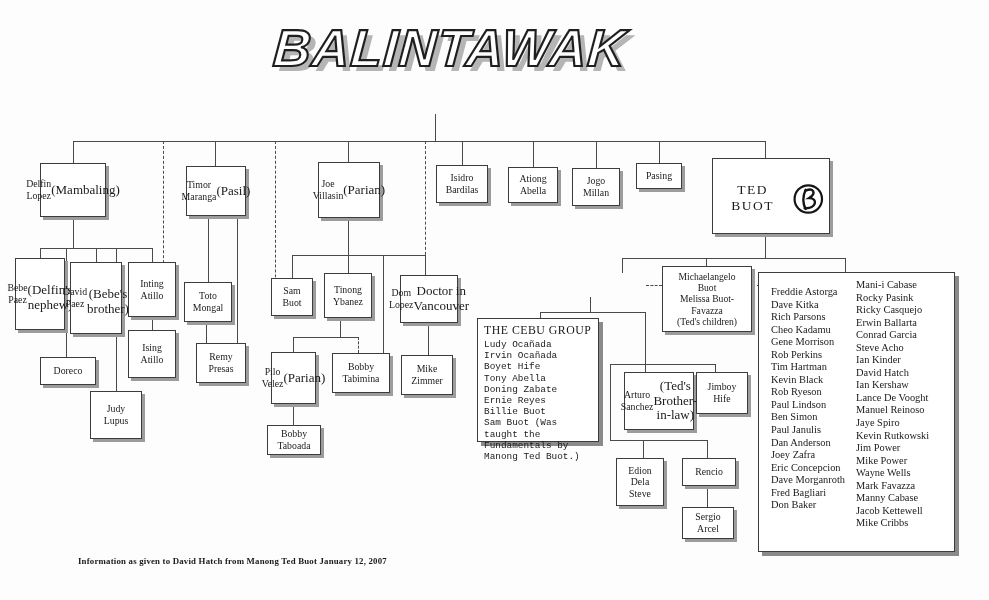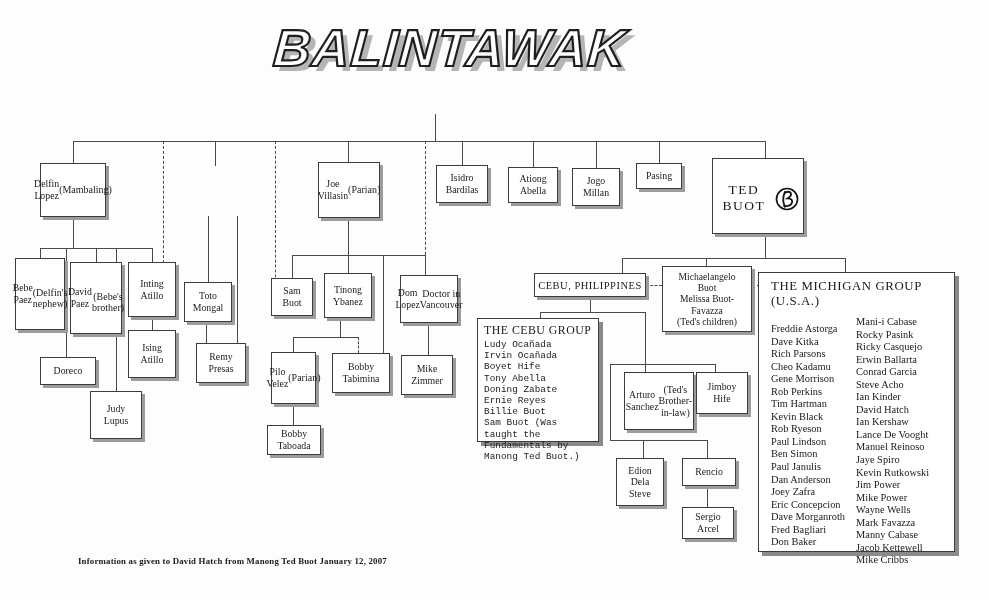--- a/index.html
+++ b/index.html
@@ -8,21 +8,21 @@
   
   .hl{position:absolute;height:1px;background:#4a4a4a;}
   .vl{position:absolute;width:1px;background:#4a4a4a;}
   .dvl{position:absolute;width:0;border-left:1px dashed #4a4a4a;}
   .dhl{position:absolute;height:0;border-top:1px dashed #4a4a4a;}
   
   .node{position:absolute;background:#fff;border:1.4px solid #3c3c3c;box-shadow:3px 3px 0 #9c9c9c;
         display:flex;flex-direction:row;align-items:center;justify-content:center;
         text-align:center;font-size:9.8px;line-height:1.18;padding:2px;box-sizing:border-box;}
   .nl div{white-space:nowrap;}
-  .ns{font-size:10px;line-height:1.15;}
+  .ns{font-size:13px;line-height:1.15;}
   .ns.gap{margin-top:8px;}
   
   #title{position:absolute;left:250px;top:18px;width:400px;text-align:center;
          font-family:"Liberation Sans",sans-serif;font-style:italic;font-weight:900;
          font-size:52px;letter-spacing:1px;color:#ffffff;
          -webkit-text-stroke:2.2px #1f1f1f;text-shadow:6px 5px 0 #b5b5b5;
          transform:skewX(-4deg);}
   
   #rootbox{position:absolute;left:323px;top:83px;width:225px;height:31px;background:#fff;
            border:2px solid #1f1f1f;box-shadow:4px 4px 0 #8f8f8f;display:flex;align-items:center;
@@ -121,20 +121,29 @@
 
   <div class="node" style="left:40px;top:163px;width:66px;height:54px">
     <div class="nl">
         <div>Delfin</div>
         <div>Lopez</div>
       </div>
     <div class="ns">
         <div>(Mambaling)</div>
       </div>
   </div>
+  <div class="node" style="left:186px;top:166px;width:60px;height:50px">
+    <div class="nl">
+        <div>Timor</div>
+        <div>Maranga</div>
+      </div>
+    <div class="ns">
+        <div>(Pasil)</div>
+      </div>
+  </div>
   <div class="node" style="left:318px;top:162px;width:62px;height:56px">
     <div class="nl">
         <div>Joe</div>
         <div>Villasin</div>
       </div>
     <div class="ns">
         <div>(Parian)</div>
       </div>
   </div>
   <div class="node" style="left:436px;top:165px;width:52px;height:38px">
@@ -153,21 +162,21 @@
     <div class="nl">
         <div>Jogo</div>
         <div>Millan</div>
       </div>
   </div>
   <div class="node" style="left:636px;top:163px;width:46px;height:26px">
     <div class="nl">
         <div>Pasing</div>
       </div>
   </div>
-  <div class="node ted" style="left:712px;top:158px;width:92px;height:76px">
+  <div class="node ted" style="left:712px;top:158px;width:118px;height:76px">
     <div class="tedlabel">TED BUOT</div>
     <svg class="logo" width="38" height="38" viewBox="0 0 40 40">
       <circle cx="20" cy="20" r="15" fill="none" stroke="#141414" stroke-width="2.4"></circle>
       <path d="M17 10 C14 17 14 25 17 31" fill="none" stroke="#141414" stroke-width="2.6" stroke-linecap="round"></path>
       <path d="M17 11 C26 7 29 14 21 19 C31 19 29 31 16 30" fill="none" stroke="#141414" stroke-width="2.6" stroke-linecap="round"></path>
     </svg>
   </div>
 
   <div class="node" style="left:15px;top:258px;width:50px;height:72px">
     <div class="nl">
@@ -269,23 +278,20 @@
         <div>Zimmer</div>
       </div>
   </div>
   <div class="node" style="left:267px;top:425px;width:54px;height:30px">
     <div class="nl">
         <div>Bobby</div>
         <div>Taboada</div>
       </div>
   </div>
 
-  <div class="widebox" style="left:534px;top:273px;width:112px;height:24px">
-    <span>CEBU, PHILIPPINES</span>
-  </div>
   <div class="node" style="left:662px;top:266px;width:90px;height:66px;font-size:9.6px">
     <div class="nl">
         <div>Michaelangelo</div>
         <div>Buot</div>
         <div>Melissa Buot-</div>
         <div>Favazza</div>
         <div>(Ted's children)</div>
       </div>
   </div>
 
@@ -332,21 +338,20 @@
       </div>
   </div>
   <div class="node" style="left:682px;top:507px;width:52px;height:32px">
     <div class="nl">
         <div>Sergio</div>
         <div>Arcel</div>
       </div>
   </div>
 
   <div class="bigbox michigan" style="left:758px;top:272px;width:197px;height:280px">
-    <div class="mtitle">THE MICHIGAN GROUP (U.S.A.)</div>
     <div class="mcols">
       <div class="mcol mcol2">
           <div>Freddie Astorga</div>
           <div>Dave Kitka</div>
           <div>Rich Parsons</div>
           <div>Cheo Kadamu</div>
           <div>Gene Morrison</div>
           <div>Rob Perkins</div>
           <div>Tim Hartman</div>
           <div>Kevin Black</div>

